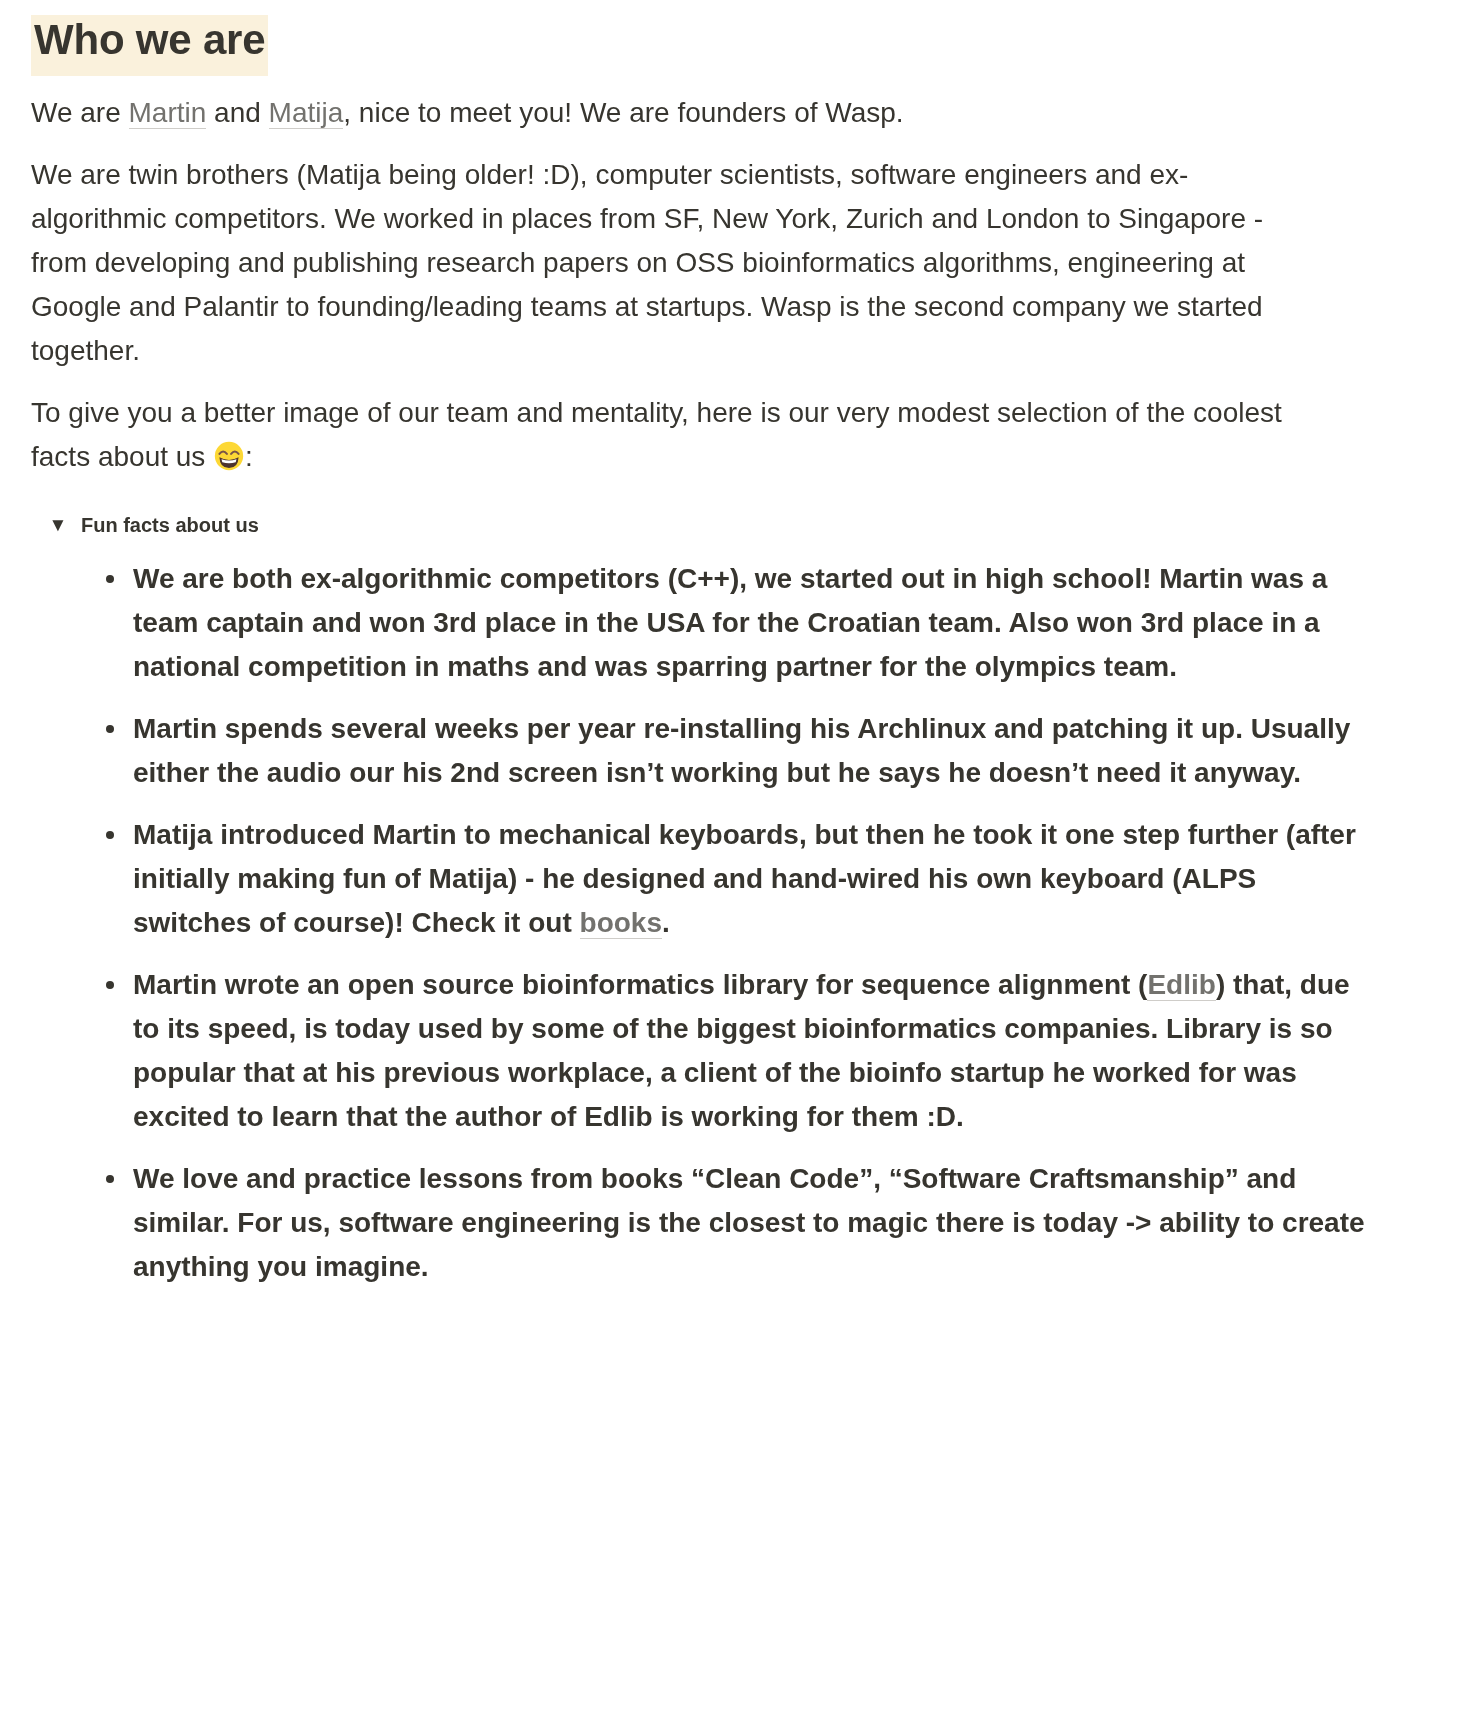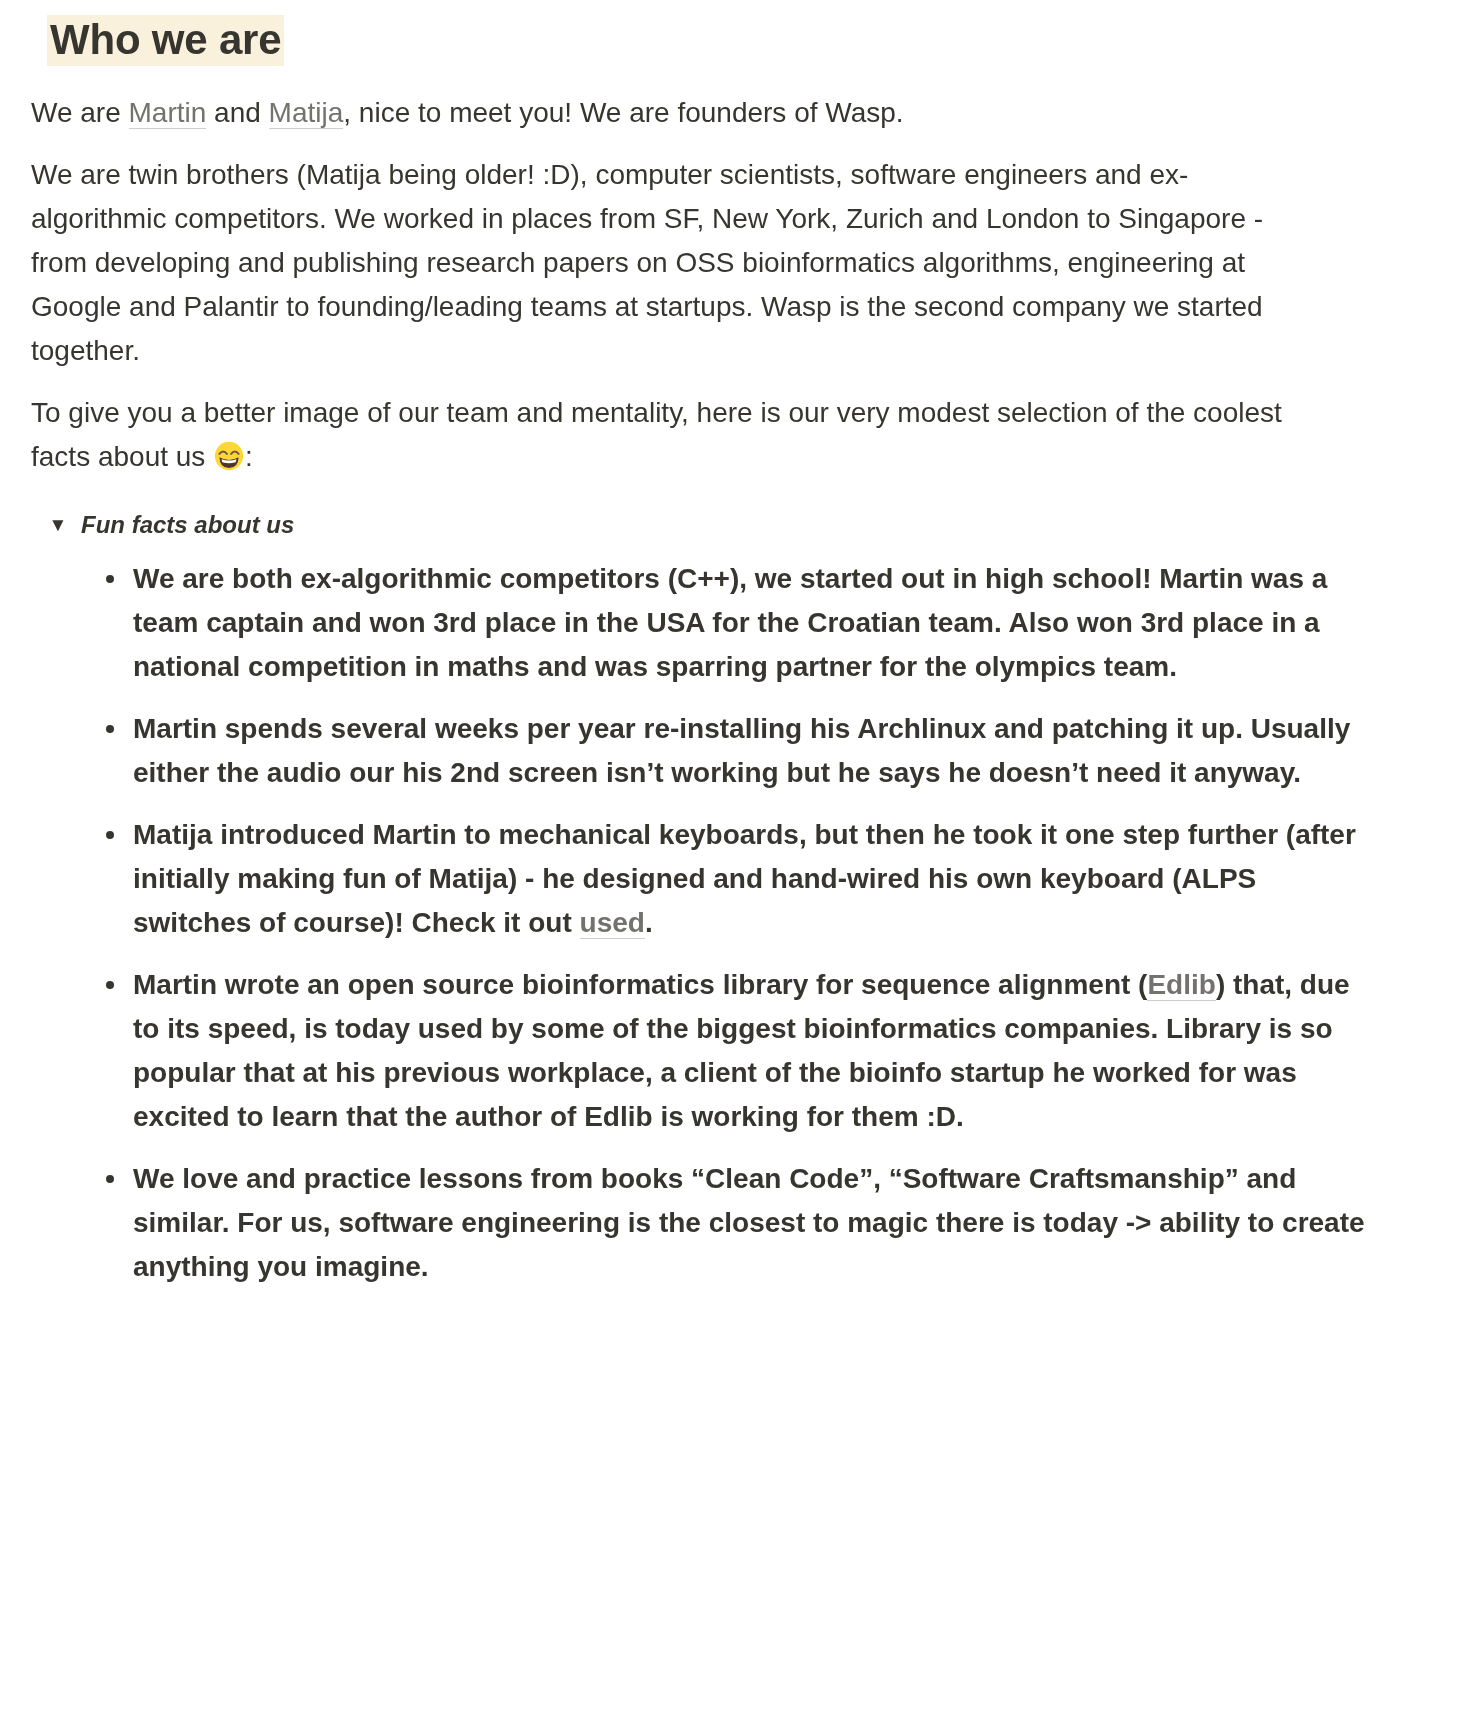--- a/index.html
+++ b/index.html
@@ -22,22 +22,21 @@
   }
   .title{
     font-size:42px;
     font-weight:700;
     line-height:1.35;
     margin:0 0 22px 0;
     letter-spacing:-0.2px;
   }
   .title .hl{
     background:var(--hl);
-    padding:1px 3px 3px 3px;
-    margin-left:16px;
+    padding:1px 3px 13px 3px;
   }
   .para{
     font-size:28px;
     line-height:44px;
     max-width:1290px;
     margin:0 0 18px 0;
   }
   .para.facts-intro{margin-bottom:24px;}
   a.link, .link{
     color:var(--link);
@@ -61,24 +60,23 @@
     cursor:pointer;
   }
   .toggle-icon{
     width:46px;
     text-align:center;
     font-size:19px;
     line-height:44px;
     color:var(--text);
   }
   .toggle-label{
-    font-size:24px;
+    font-size:20px;
     font-weight:700;
     line-height:44px;
-    font-style:italic;
   }
   .bullets{
     margin-left:72px;
   }
   .bullet-item{
     display:flex;
     margin-bottom:18px;
   }
   .bullet-marker-box{
     width:30px;
@@ -133,21 +131,21 @@
       <div class="bullet-item">
         <div class="bullet-marker-box">
           <div class="bullet-marker"></div>
         </div>
         <div class="bullet-text"><span>Martin spends several weeks per year re-installing his Archlinux and patching it up. Usually either the audio our his 2nd screen isn’t working but he says he doesn’t need it anyway.</span></div>
       </div>
       <div class="bullet-item">
         <div class="bullet-marker-box">
           <div class="bullet-marker"></div>
         </div>
-        <div class="bullet-text"><span>Matija introduced Martin to mechanical keyboards, but then he took it one step further (after initially making fun of Matija) - he designed and hand-wired his own keyboard (ALPS switches of course)! Check it out </span><a href="#" class="link">used</a><span>.</span></div>
+        <div class="bullet-text"><span>Matija introduced Martin to mechanical keyboards, but then he took it one step further (after initially making fun of Matija) - he designed and hand-wired his own keyboard (ALPS switches of course)! Check it out </span><a href="#" class="link">books</a><span>.</span></div>
       </div>
       <div class="bullet-item">
         <div class="bullet-marker-box">
           <div class="bullet-marker"></div>
         </div>
         <div class="bullet-text"><span>Martin wrote an open source bioinformatics library for sequence alignment (</span><a href="#" class="link">Edlib</a><span>) that, due to its speed, is today used by some of the biggest bioinformatics companies. Library is so popular that at his previous workplace, a client of the bioinfo startup he worked for was excited to learn that the author of Edlib is working for them :D.</span></div>
       </div>
       <div class="bullet-item">
         <div class="bullet-marker-box">
           <div class="bullet-marker"></div>

